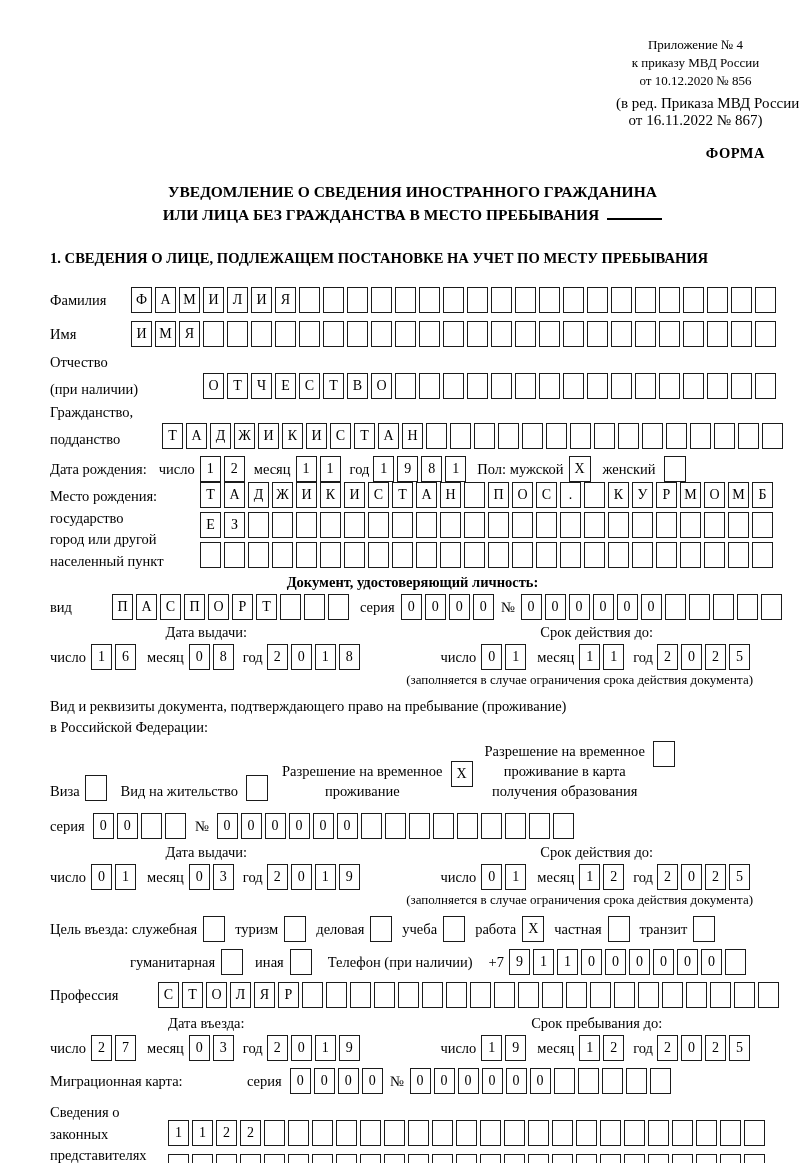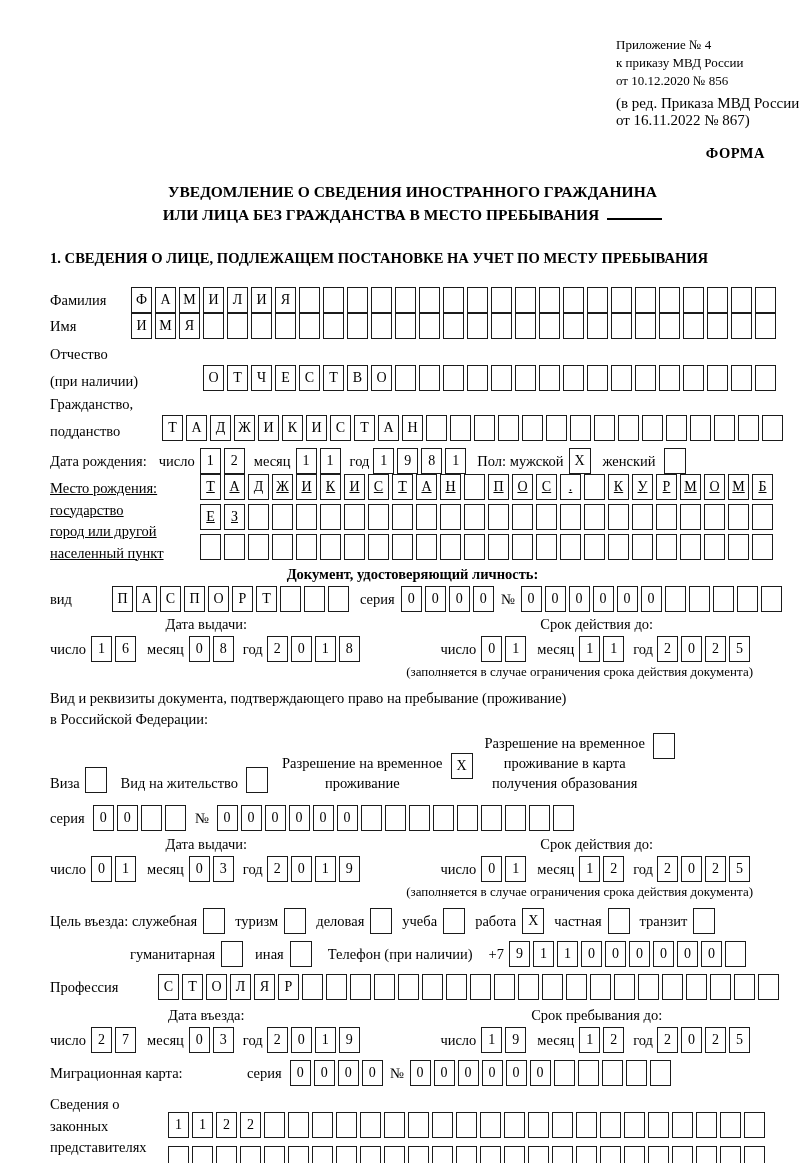--- a/index.html
+++ b/index.html
@@ -1,21 +1,21 @@
 <!DOCTYPE html>
 <html><head>
 <meta charset="utf-8">
 <style>
   html,body{margin:0;padding:0;}
   body{
     width:800px;height:1163px;background:#ffffff;color:#000;
     font-family:"Liberation Serif","DejaVu Serif",serif;font-size:14.5px;
     box-sizing:border-box;padding:36px 25px 0 50px;overflow:hidden;
   }
-  .hdr{margin-left:566px;white-space:nowrap;font-size:13px;line-height:18px;}
+  .hdr{margin-left:566px;white-space:nowrap;font-size:13px;line-height:18px;text-align:center;}
   .hdr .sub{font-size:15px;line-height:17px;}
   .hdr .sub.first{margin-top:5px;}
   .forma{font-weight:bold;text-align:right;margin:16px 10px 0 0;font-size:14.5px;letter-spacing:0.5px;}
   .title{text-align:center;font-weight:bold;font-size:15.5px;line-height:23px;margin-top:18px;}
   .blank-line{display:inline-block;width:55px;border-bottom:2px solid #000;height:12px;margin-left:8px;}
   .sec-heading{font-weight:bold;font-size:14.6px;margin-top:24px;white-space:nowrap;}
 
   .row{display:flex;align-items:center;}
   .rowt{display:flex;align-items:flex-end;}
   .cells{display:flex;flex:0 0 auto;}
@@ -53,21 +53,21 @@
 </div>
 <div class="forma">ФОРМА</div>
 
 <div class="title">
   <div>УВЕДОМЛЕНИЕ О СВЕДЕНИЯ ИНОСТРАННОГО ГРАЖДАНИНА</div>
   <div><span>ИЛИ ЛИЦА БЕЗ ГРАЖДАНСТВА В МЕСТО ПРЕБЫВАНИЯ</span><span class="blank-line"></span></div>
 </div>
 
 <div class="sec-heading">1. СВЕДЕНИЯ О ЛИЦЕ, ПОДЛЕЖАЩЕМ ПОСТАНОВКЕ НА УЧЕТ ПО МЕСТУ ПРЕБЫВАНИЯ</div>
 
-<div class="row mt20" style="margin-bottom:0;align-items:center;">
+<div class="row mt20" style="margin-bottom:8px;align-items:center;">
   <div class="lbl w81">Фамилия</div>
   <div class="cells">
       <div class="cell">Ф</div>
       <div class="cell">А</div>
       <div class="cell">М</div>
       <div class="cell">И</div>
       <div class="cell">Л</div>
       <div class="cell">И</div>
       <div class="cell">Я</div>
       <div class="cell"></div>
@@ -212,21 +212,21 @@
       <div class="cell">9</div>
       <div class="cell">8</div>
       <div class="cell">1</div>
     </div>
   <span class="lbl ml8 mr5">Пол: мужской</span>
   <div class="cbox">X</div>
   <span class="lbl ml12 mr8">женский</span>
   <div class="cbox"></div>
 </div>
 
-<div class="rowt" style="margin-bottom:2px;text-decoration:underline;">
+<div class="rowt" style="margin-bottom:2px;">
   <div class="lbl w150" style="line-height:21.5px;">
     <div>Место рождения:</div>
     <div>государство</div>
     <div>город или другой</div>
     <div>населенный пункт</div>
   </div>
   <div class="gap4">
     <div class="cells">
         <div class="cell">Т</div>
         <div class="cell">А</div>

